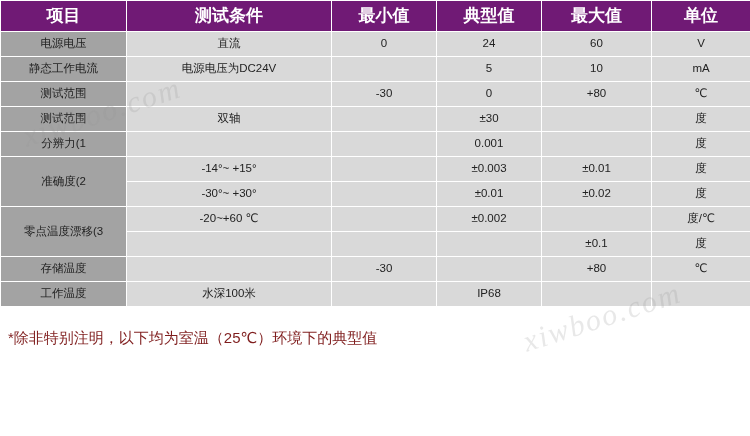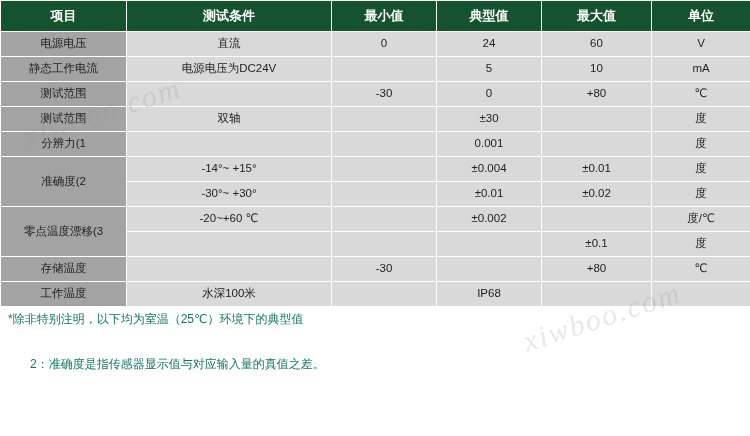--- a/index.html
+++ b/index.html
@@ -45,48 +45,48 @@
   table.spec td {
     border: 1px solid #ffffff;
     text-align: center;
     vertical-align: middle;
     font-size: 11.5px;
     padding: 0;
     height: 24px;
     line-height: 1.2;
   }
   table.spec thead th {
-    background: #14532d;
+    background: #701a75;
     color: #ffffff;
     font-weight: bold;
     height: 30px;
-    font-size: 13px;
+    font-size: 17px;
   }
   table.spec tbody td {
     background: #d9d9d9;
     color: #222;
   }
   table.spec tbody td.label {
     background: #a3a3a3;
   }
 
   
   col.c0 { width: 126px; }
   col.c1 { width: 205px; }
   col.c2 { width: 105px; }
   col.c3 { width: 105px; }
   col.c4 { width: 110px; }
   col.c5 { width: 99px; }
 
   .notes {
     position: relative;
     z-index: 6;
-    padding: 4px 0 0 8px;
-    font-size: 12px;
-    color: #0f766e;
+    padding: 20px 0 0 8px;
+    font-size: 15px;
+    color: #7f1d1d;
   }
   .notes .note-line {
     margin: 0 0 22px 0;
     line-height: 1.4;
   }
   .notes .note-line.first {
     margin-bottom: 28px;
   }
   .notes .indent {
     padding-left: 22px;
@@ -155,21 +155,21 @@
       <td></td>
       <td></td>
       <td>0.001</td>
       <td></td>
       <td>度</td>
     </tr>
     <tr>
       <td class="label" rowspan="2">准确度(2</td>
       <td>-14°~ +15°</td>
       <td></td>
-      <td>±0.004</td>
+      <td>±0.003</td>
       <td>±0.01</td>
       <td>度</td>
     </tr>
     <tr>
       <td>-30°~ +30°</td>
       <td></td>
       <td>±0.01</td>
       <td>±0.02</td>
       <td>度</td>
     </tr>
@@ -202,15 +202,14 @@
       <td></td>
       <td>IP68</td>
       <td></td>
       <td></td>
     </tr>
   </tbody>
 </table>
 
 <div class="notes">
   <p class="note-line first">*除非特别注明，以下均为室温（25℃）环境下的典型值</p>
-  <p class="note-line indent">2：准确度是指传感器显示值与对应输入量的真值之差。</p>
 
 </div>
 
 </body></html>

